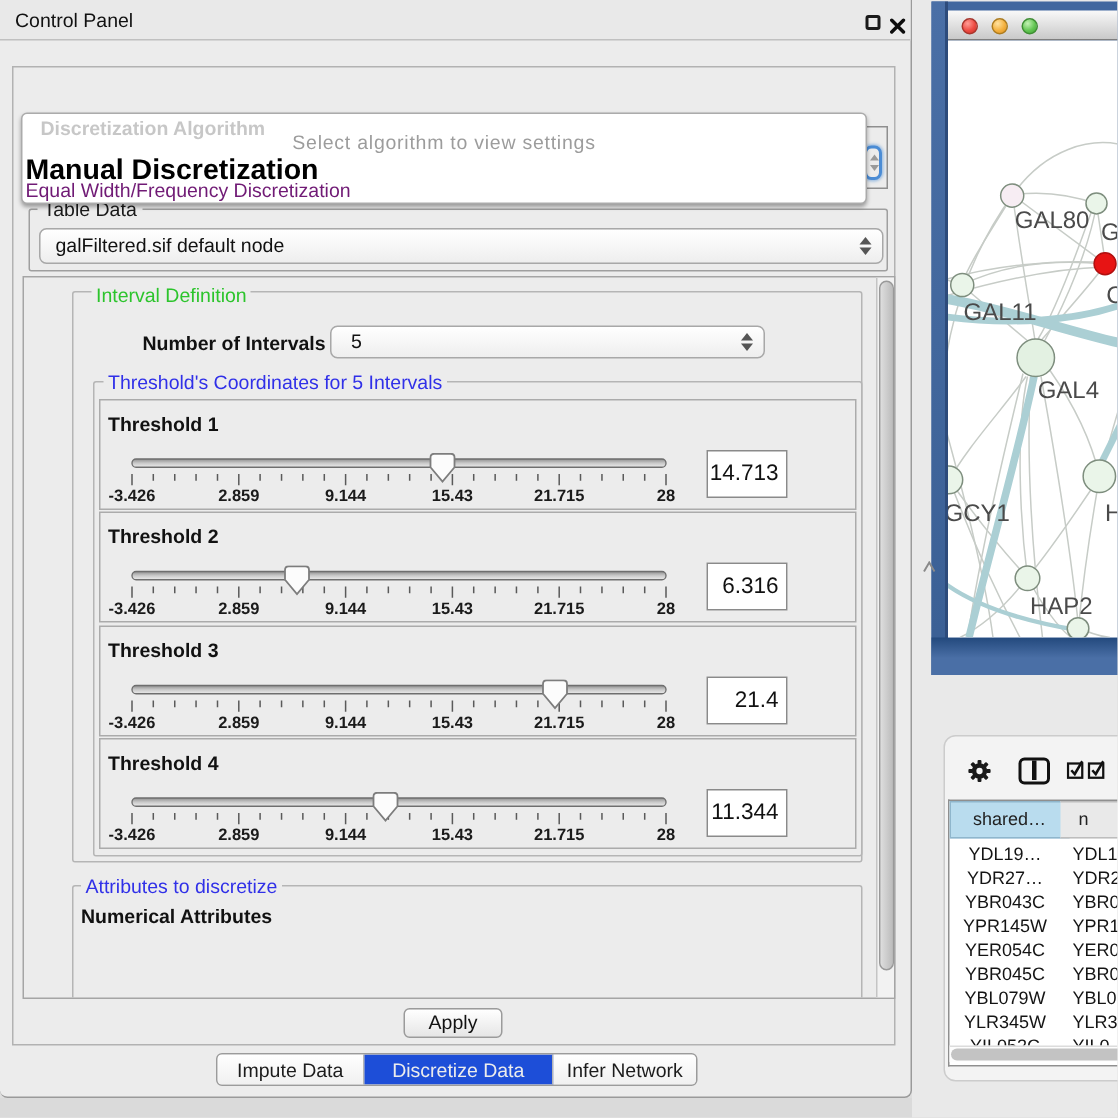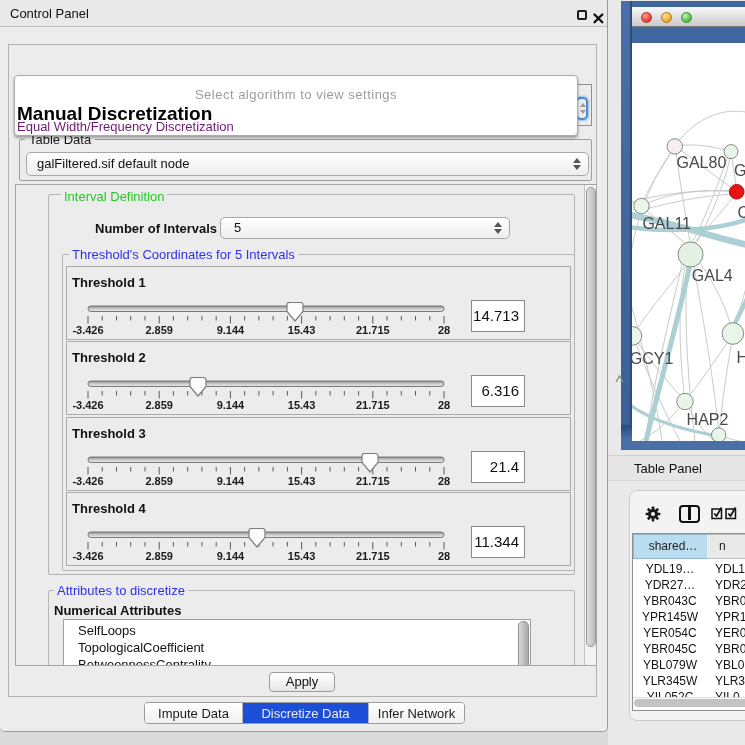--- a/index.html
+++ b/index.html
@@ -66,21 +66,21 @@
 #botbar .seg.sel { background:#1d4ed8; color:#ececec; }
 
 
 #rightbg { left:608px; top:0; width:137px; height:745px; background:#e9e9e9; }
 #caret { left:615px; top:369px; width:7px; height:7px; }
 #bluewin { left:621px; top:1px; width:124px; height:449px; background:#41679f; }
 #bluewin .left { position:absolute; left:0; top:0; width:11px; height:449px; background:linear-gradient(#4a6fa6,#3a5f94); border-right:2px solid #2d4b7b; }
 #bluewin .bot { position:absolute; left:0; top:424px; width:124px; height:25px; background:linear-gradient(#23497d,#4a6fa6 55%); }
 #mactitle { left:632px; top:7px; width:113px; height:20px; background:linear-gradient(#f9f9f9,#c9c9c9); border-bottom:1px solid #7e7e7e; }
 .light { position:absolute; top:5px; width:11px; height:11px; border-radius:50%; }
-#canvas { left:632px; top:27px; width:113px; height:398px; background:#fff; overflow:hidden;margin-top:16px; }
+#canvas { left:632px; top:27px; width:113px; height:398px; background:#fff; overflow:hidden; }
 
 #tpbar { left:608px; top:455px; width:137px; height:26px; background:#e6e6e6; border-top:1px solid #d0d0d0; border-bottom:1px solid #dadada; }
 #tpbar .t { position:absolute; left:26px; top:5px; font-size:13px; color:#111; }
 #card { left:629px; top:490px; width:130px; height:231px; background:#f3f3f3; border:1px solid #cccccc; border-radius:8px 0 0 8px; }
 #tblwrap { left:632px; top:533px; width:113px; height:178px; border:1px solid #8f8f8f; border-right:none; background:#fff; overflow:hidden; }
 .hdr1 { position:absolute; left:0; top:0; width:80px; height:25px; background:#b9dcee; border:1px solid #8fb6cc; text-align:center; font-size:12px; color:#222; line-height:23px; }
 .hdr2 { position:absolute; left:74px; top:0; width:45px; height:25px; background:#e9e9e9; border:1px solid #bdbdbd; border-left:none; font-size:12px; color:#222; line-height:23px; padding-left:12px; }
 .trow { position:absolute; width:120px; font-size:12px; color:#141414; }
 .trow .c1 { position:absolute; left:0; width:74px; text-align:center; }
 .trow .c2 { position:absolute; left:82px; }
@@ -107,20 +107,21 @@
   <div class="abs" id="innerpanel"></div>
 
 
   <div class="abs" id="groupDA"></div>
   <div class="abs" id="bluecombo">
       <span class="up"></span>
       <span class="dn"></span>
     </div>
 
   <div class="abs" id="popup">
+    <div class="ghost">Discretization Algorithm</div>
     <div class="it1">Select algorithm to view settings</div>
     <div class="it2">Manual Discretization</div>
     <div class="it3">Equal Width/Frequency Discretization</div>
   </div>
 
   <div class="abs" id="lblTD">Table Data</div>
   <div class="abs" id="groupTD"></div>
   <div class="abs combo" id="combo1">galFiltered.sif default node<span class="arrows">
         <span class="u"></span>
         <span class="d"></span>
@@ -325,26 +326,20 @@
           <text x="305.8" y="32" font-size="11" font-weight="bold" fill="#1a1a1a" text-anchor="middle" font-family="Liberation Sans, sans-serif">21.715</text>
           <text x="377.0" y="32" font-size="11" font-weight="bold" fill="#1a1a1a" text-anchor="middle" font-family="Liberation Sans, sans-serif">28</text>
           <path d="M 182,3 Q 182,0.5 184.5,0.5 L 195.5,0.5 Q 198,0.5 198,3 L 198,9.5 L 190,19 L 182,9.5 Z" fill="#fcfcfc" stroke="#7d7d7d" stroke-width="1.2"></path>
         </svg>
         <div class="vbox">11.344</div>
       </div>
 
     <div class="abs grouptitle" style="left:38px; top:398px; color:#3030e8;">Attributes to discretize</div>
     <div class="abs gborder" style="left:32px; top:405px; width:527px; height:90px;"></div>
     <div class="abs" style="left:38px; top:418px; font-size:13px; font-weight:bold; color:#111;">Numerical Attributes</div>
-    <div class="abs" style="left:47px; top:434px; width:468px; height:54px; background:#fff; border:1px solid #9f9f9f;">
-      <div style="position:absolute; left:14px; top:3px; font-size:13px; color:#111;">SelfLoops</div>
-      <div style="position:absolute; left:14px; top:20px; font-size:13px; color:#111;">TopologicalCoefficient</div>
-      <div style="position:absolute; left:14px; top:37px; font-size:13px; color:#111;">BetweennessCentrality</div>
-      <div style="position:absolute; right:1px; top:1px; width:11px; height:50px; background:linear-gradient(90deg,#d8d8d8,#aaaaaa); border:1px solid #939393; border-radius:5px;"></div>
-    </div>
 
     <div class="abs" id="vscroll">
         <div class="thumb"></div>
       </div>
   </div>
 
   <div class="abs" id="applybtn">Apply</div>
   <div class="abs" id="botbar">
     <div class="seg" style="width:98px;">Impute Data</div>
     <div class="seg sel" style="width:126px;">Discretize Data</div>
@@ -424,23 +419,20 @@
 <text x="-2.3" y="320.5">GCY1</text>
 <text x="104.6" y="320">H</text>
 <text x="54.6" y="382">HAP2</text>
 </g>
 </svg>
   </div>
   <div class="abs" id="caret"><svg width="9" height="8">
         <path d="M1,7 L4.5,1 L8,7" fill="none" stroke="#8a8a8a" stroke-width="1.3"></path>
       </svg></div>
 
-  <div class="abs" id="tpbar">
-      <span class="t">Table Panel</span>
-    </div>
   <div class="abs" id="card"></div>
 
   <div class="abs" style="left:645px; top:506px;">
     <svg width="16" height="16" viewBox="0 0 16 16">
         <g fill="#1a1a1a">
           <circle cx="8" cy="8" r="5.1"></circle>
           <g>
             <rect x="6.7" y="0.6" width="2.6" height="3" rx="0.7"></rect>
             <rect x="6.7" y="12.4" width="2.6" height="3" rx="0.7"></rect>
             <rect x="0.6" y="6.7" width="3" height="2.6" rx="0.7"></rect>

